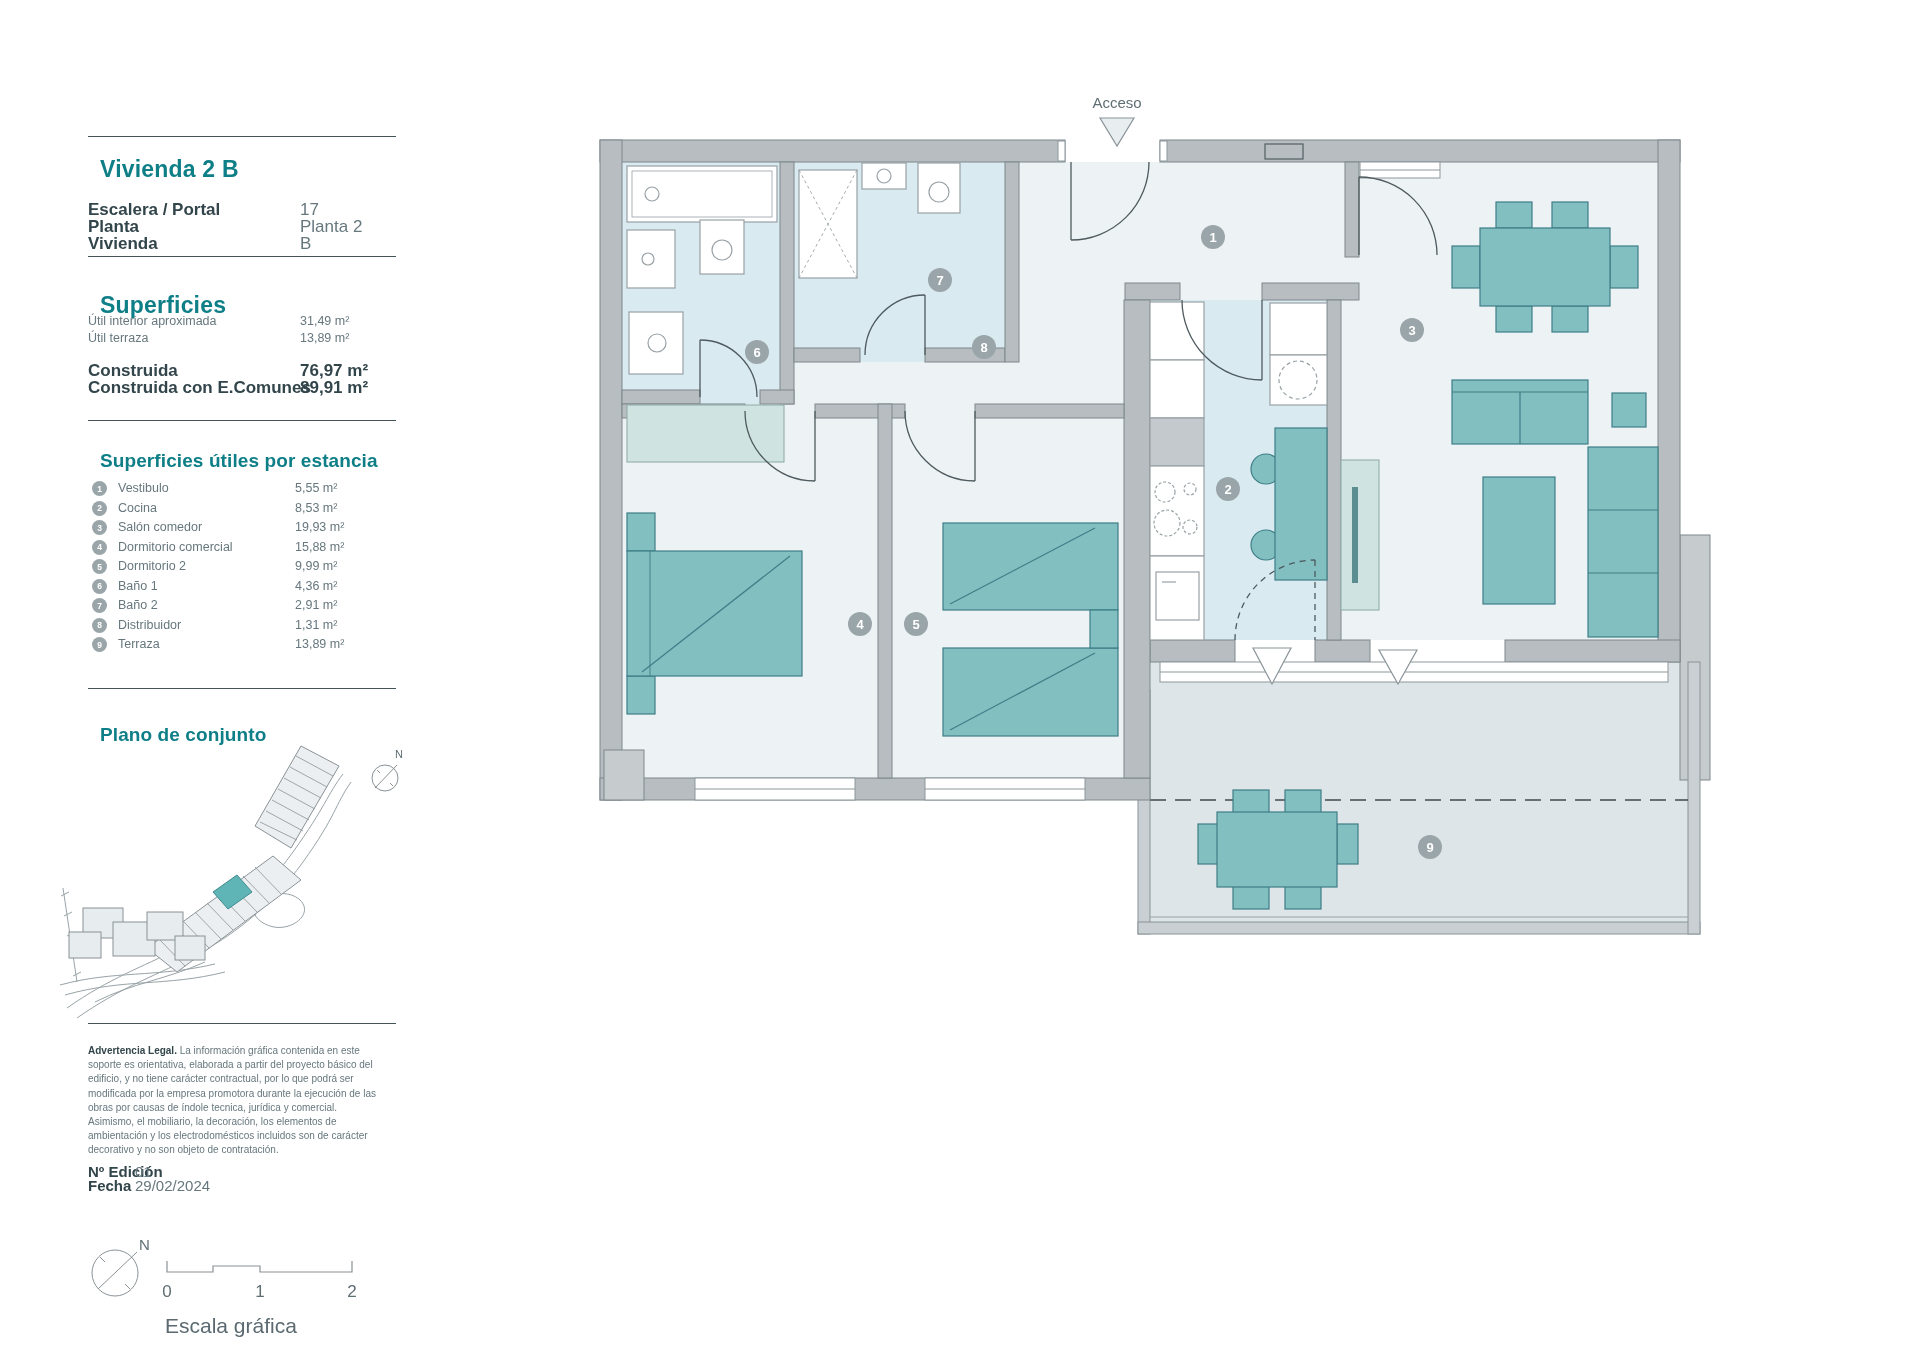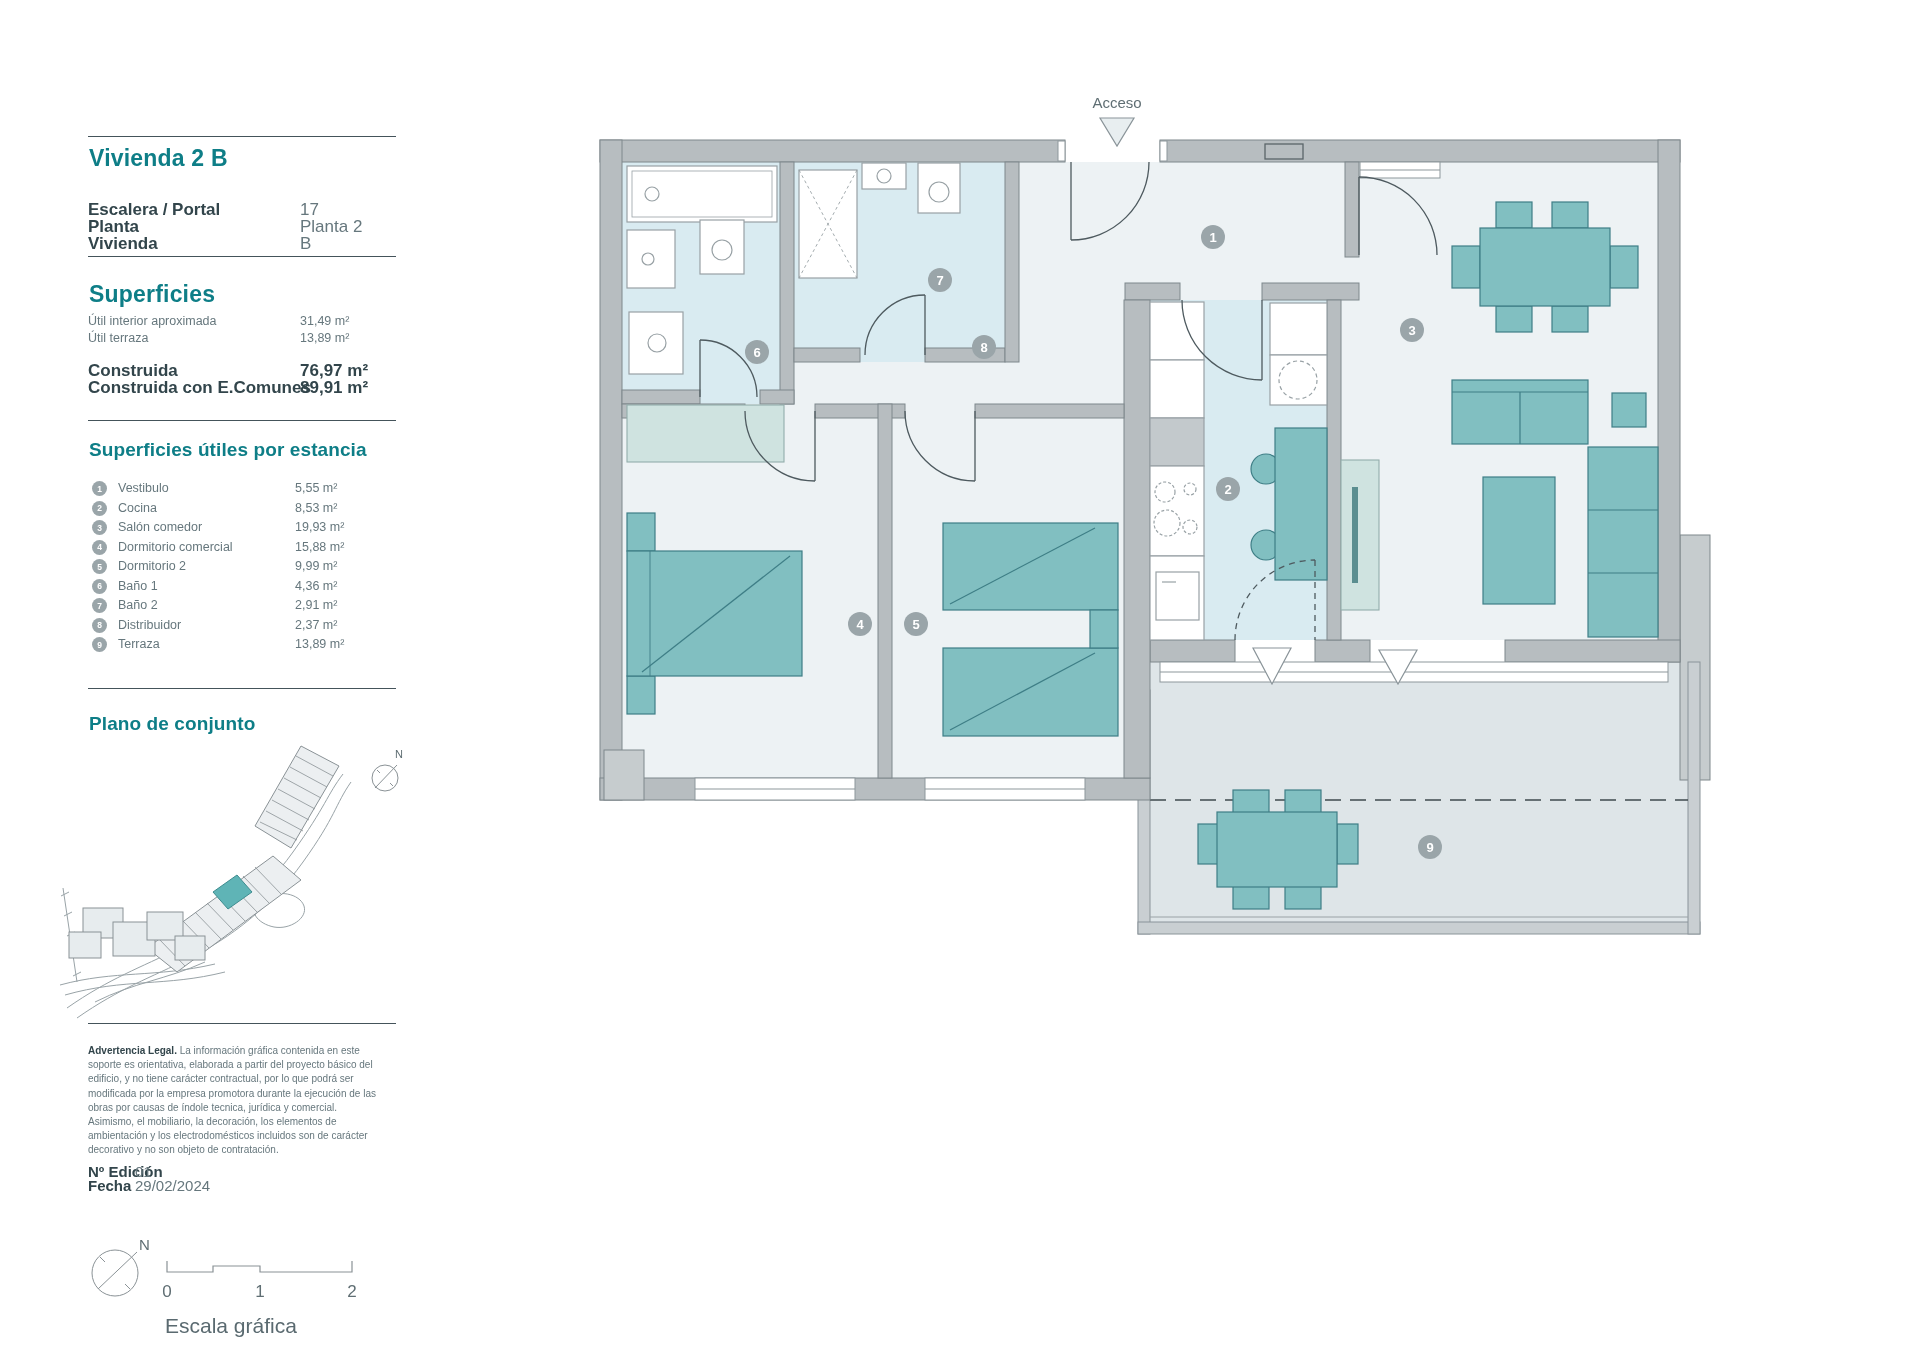--- a/index.html
+++ b/index.html
@@ -1,21 +1,21 @@
 <!DOCTYPE html>
 <html><head>
 <meta charset="utf-8">
 <style>
   html,body{margin:0;padding:0;background:#ffffff;}
   .page{
     position:relative; width:1920px; height:1357px; background:#ffffff;
     font-family:"Liberation Sans", sans-serif; overflow:hidden;
   }
   .rule{position:absolute; left:88px; width:308px; height:0; border-top:1.5px solid #44535a;}
-  .teal-h{position:absolute; left:88px; color:#0e7e87; font-weight:700; margin:1px;text-align:right;}
+  .teal-h{position:absolute; left:88px; color:#0e7e87; font-weight:700; margin:12px;text-align:right;}
   .h-lg{font-size:23px; letter-spacing:.2px;}
   .h-md{font-size:19px; letter-spacing:.1px;}
   .block{position:absolute; left:88px; width:308px;}
   .row{position:relative; height:17px; font-size:12.5px; color:#66777d;}
   .row .lbl{position:absolute; left:0; top:0; white-space:nowrap;}
   .row .val{position:absolute; left:212px; top:0; white-space:nowrap;}
   .row.bold .lbl,.row.bold .val{font-weight:700; color:#32454b; font-size:17px;}
   .est-row{position:relative; height:19.5px; font-size:12.5px; color:#66777d;}
   .est-row .badge{
     position:absolute; left:4px; top:1px; width:15px; height:15px; border-radius:50%;
@@ -118,21 +118,21 @@
       <span class="val">4,36 m²</span>
     </div>
     <div class="est-row">
       <span class="badge">7</span>
       <span class="lbl">Baño 2</span>
       <span class="val">2,91 m²</span>
     </div>
     <div class="est-row">
       <span class="badge">8</span>
       <span class="lbl">Distribuidor</span>
-      <span class="val">2,37 m²</span>
+      <span class="val">1,31 m²</span>
     </div>
     <div class="est-row">
       <span class="badge">9</span>
       <span class="lbl">Terraza</span>
       <span class="val">13,89 m²</span>
     </div>
   </div>
 
   <div class="rule" style="top:688px"></div>
 

